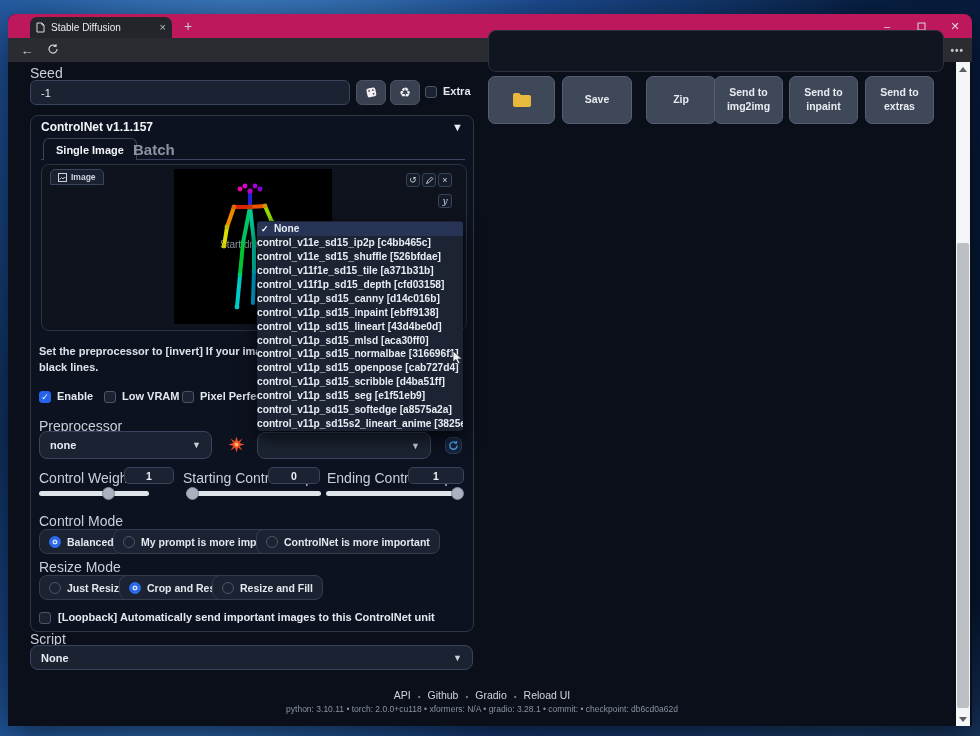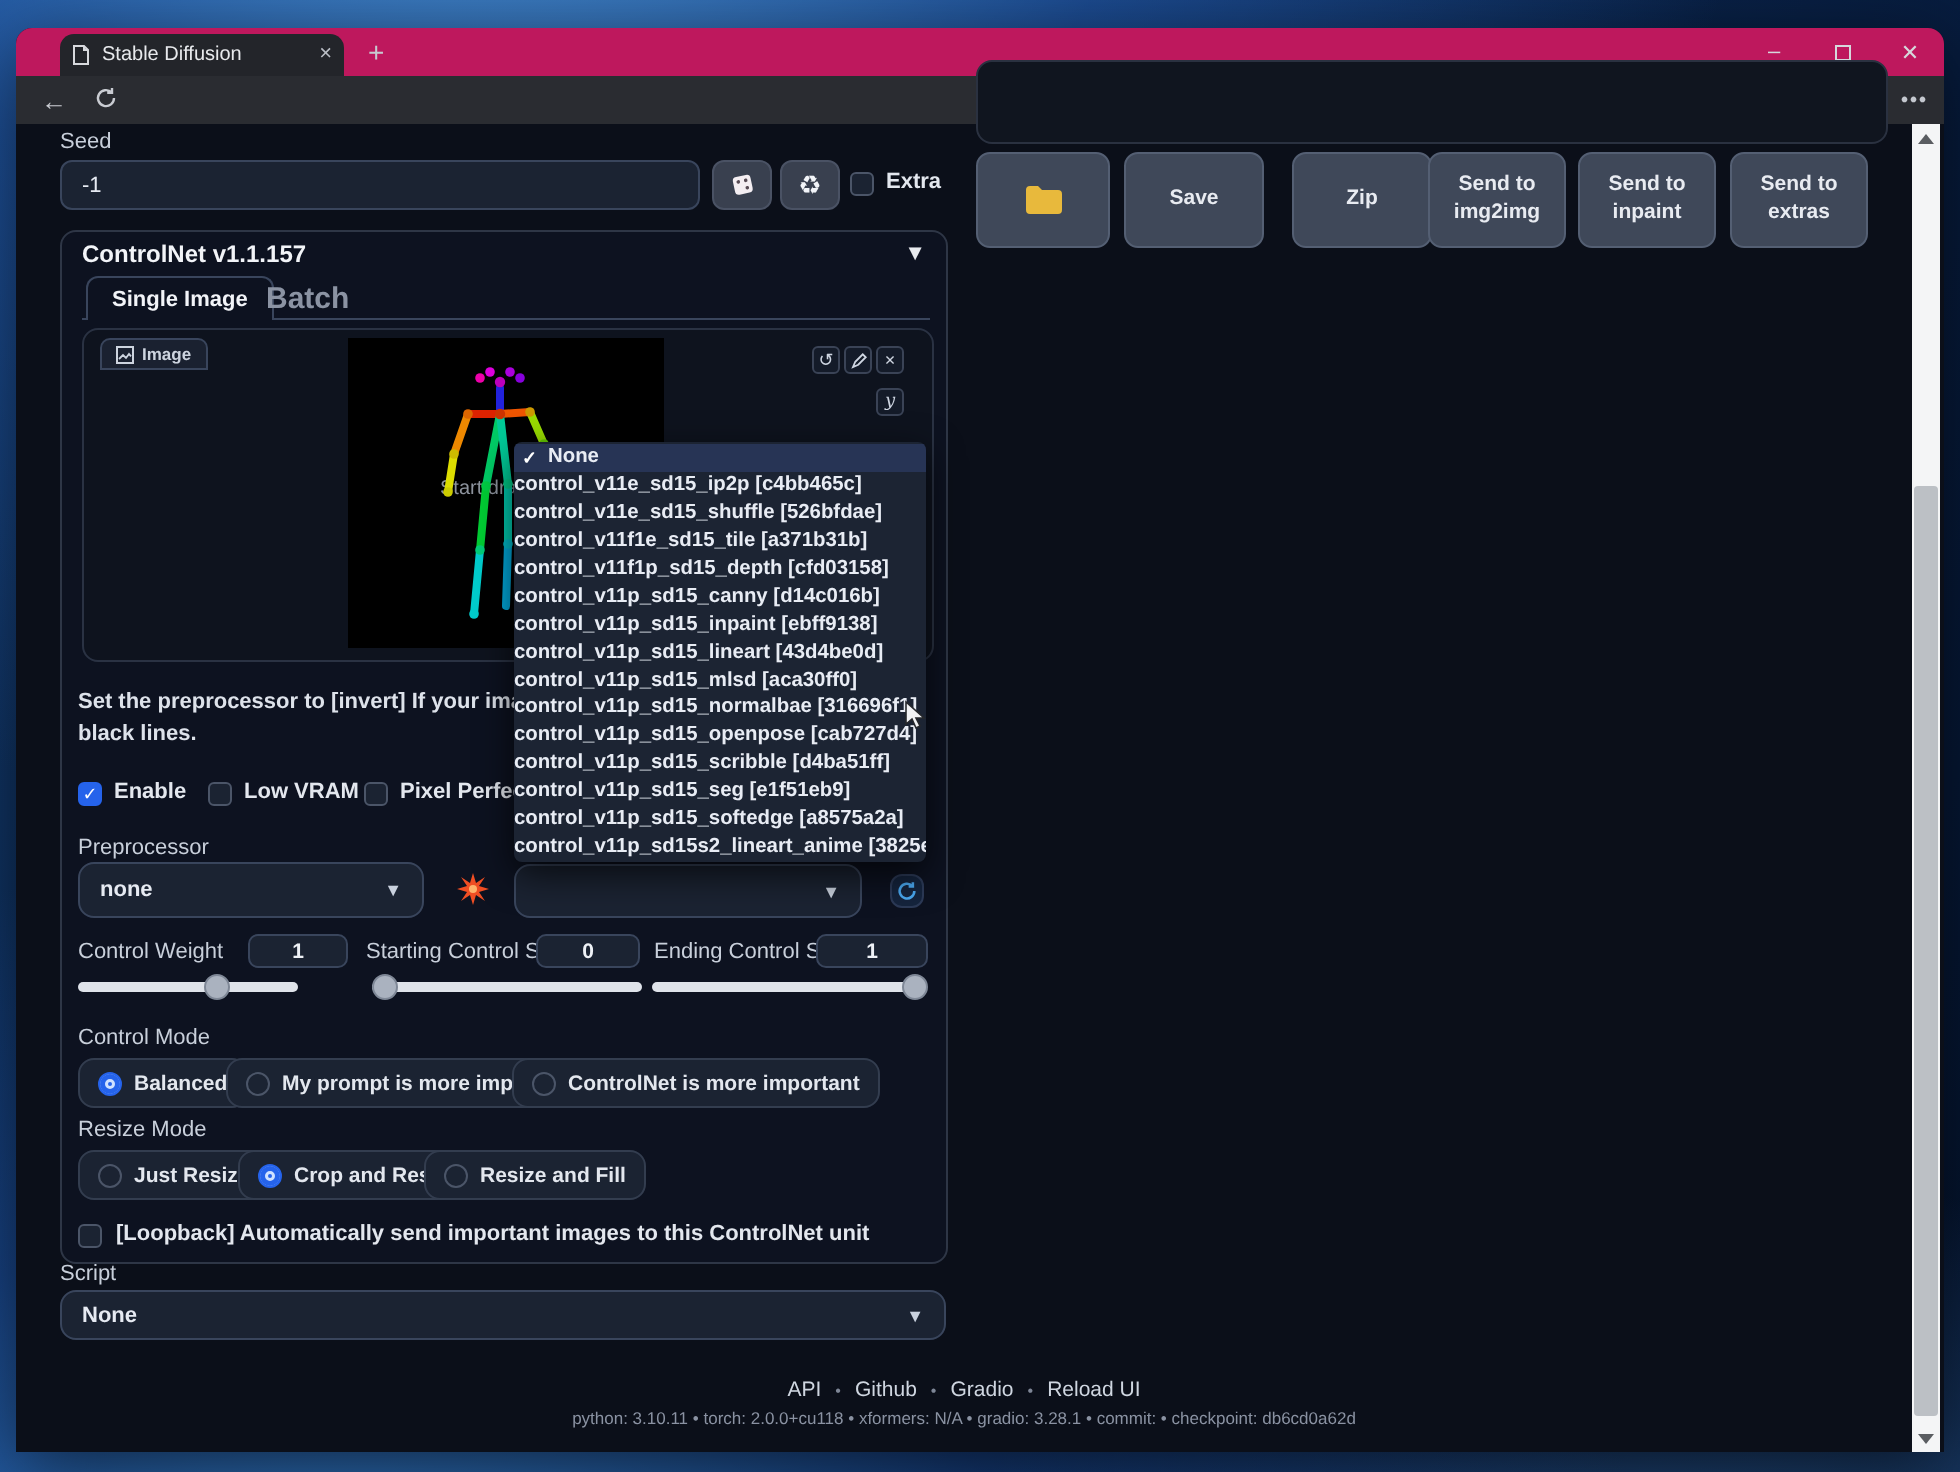--- a/index.html
+++ b/index.html
@@ -36,21 +36,21 @@
     display:flex; align-items:center; padding:0 10px; gap:7px;
   }
   .info-ic { width:11px; height:11px; border:1.2px solid #a9adb4; border-radius:50%; color:#a9adb4; font-size:7px; display:flex; align-items:center; justify-content:center; font-weight:700; }
   .url-host { color:#f0f2f5; font-size:10.5px; font-weight:700; }
   .url-port { color:#8f949c; font-size:10.5px; margin-left:-6px; }
   .tb-right { position:absolute; right:8px; top:24px; height:24px; display:flex; align-items:center; gap:11px; }
   .tb-ic { color:#c4c8cf; font-size:10px; display:flex; align-items:center; }
   .avatar { width:15px; height:15px; border-radius:50%; background:radial-gradient(circle at 35% 30%, #f3d9a0 0%, #dfa040 45%, #7a4a1f 100%); }
   
   .page { position:absolute; left:0; top:48px; width:964px; height:664px; background:#0b0f19; }
-  .lbl { color:#c8cfda; font-size:11px; }
+  .lbl { color:#c8cfda; font-size:14px; }
   .abs { position:absolute; }
   .inputbox { background:#1b2332; border:1px solid #39455c; border-radius:6px; color:#e6eaf2; font-size:11px; }
   .mini-btn { background:#39404f; border:1px solid #4a5264; border-radius:6px; display:flex; align-items:center; justify-content:center; }
   .cb { width:12px; height:12px; border-radius:3px; background:#1b2332; border:1px solid #4b5568; }
   .cb.checked { background:#2563eb; border-color:#2563eb; color:#fff; font-size:9px; display:flex; align-items:center; justify-content:center; }
   .cb-lbl { color:#e3e7ee; font-size:11px; font-weight:600; }
   
   .panel { position:absolute; left:22px; top:53px; width:444px; height:517px; border:1px solid #2e3646; border-radius:8px; background:#0d1220; }
   .panel-hdr { position:absolute; left:10px; top:4px; color:#f2f4f8; font-size:12px; font-weight:700; }
   .panel-caret { position:absolute; right:10px; top:5px; color:#e8eaee; font-size:11px; }

